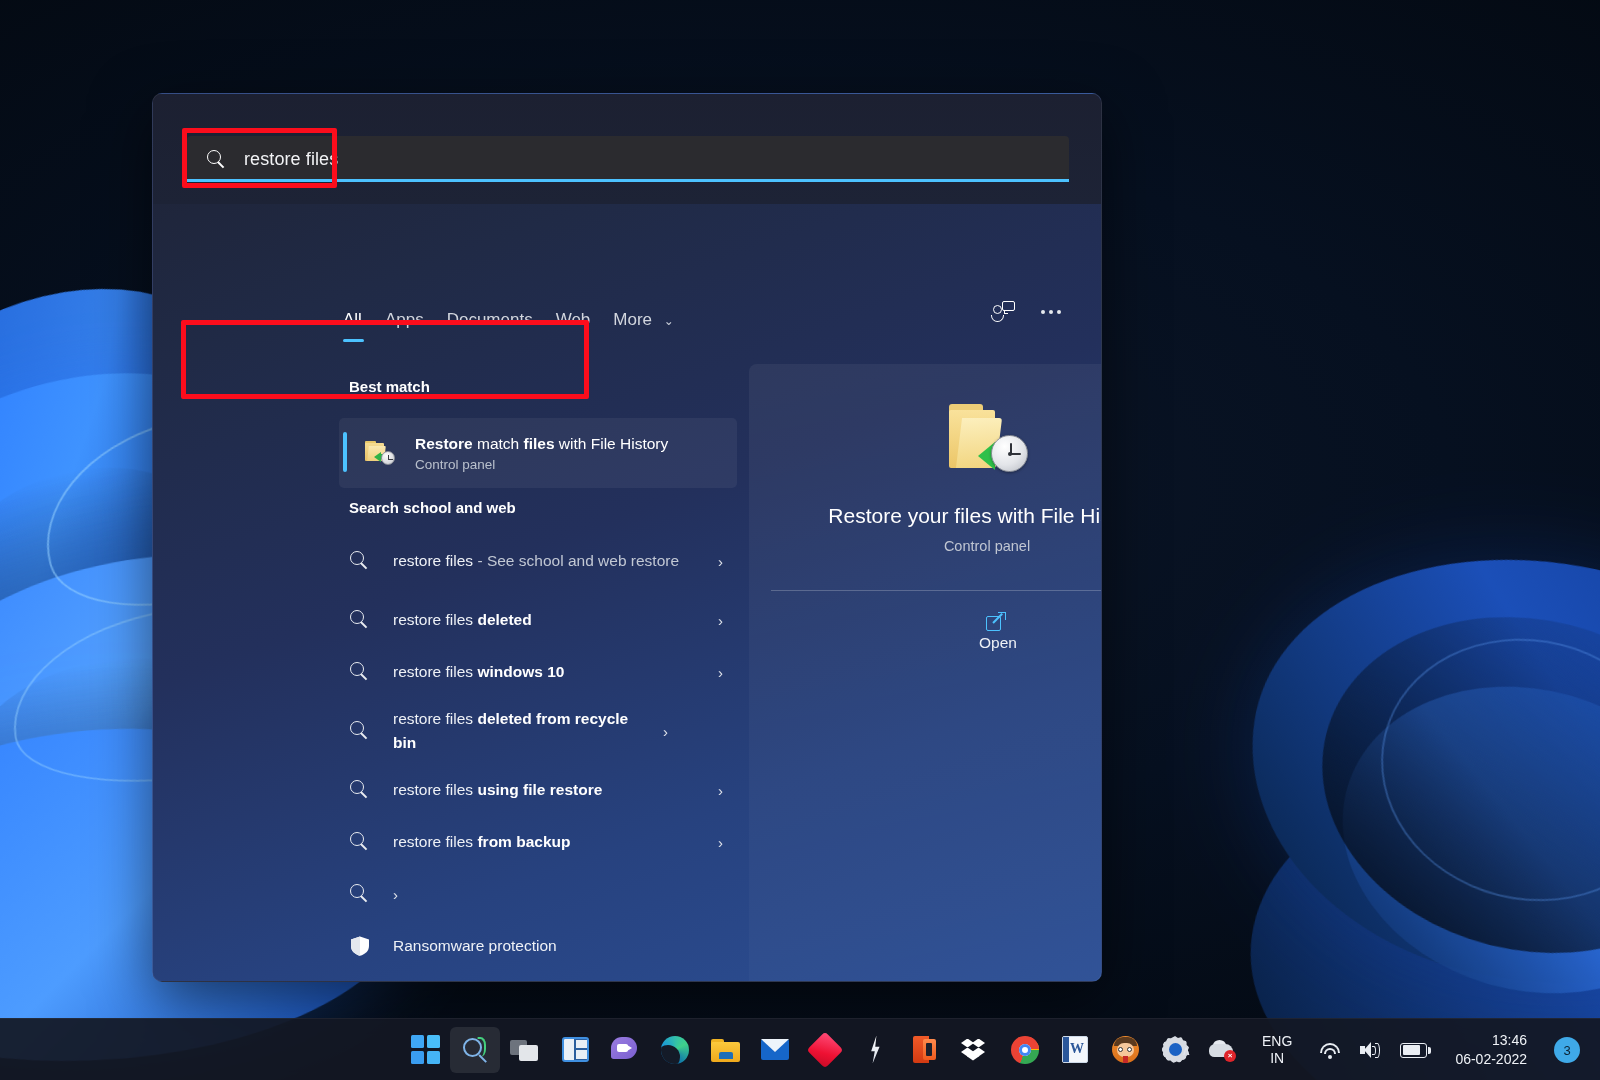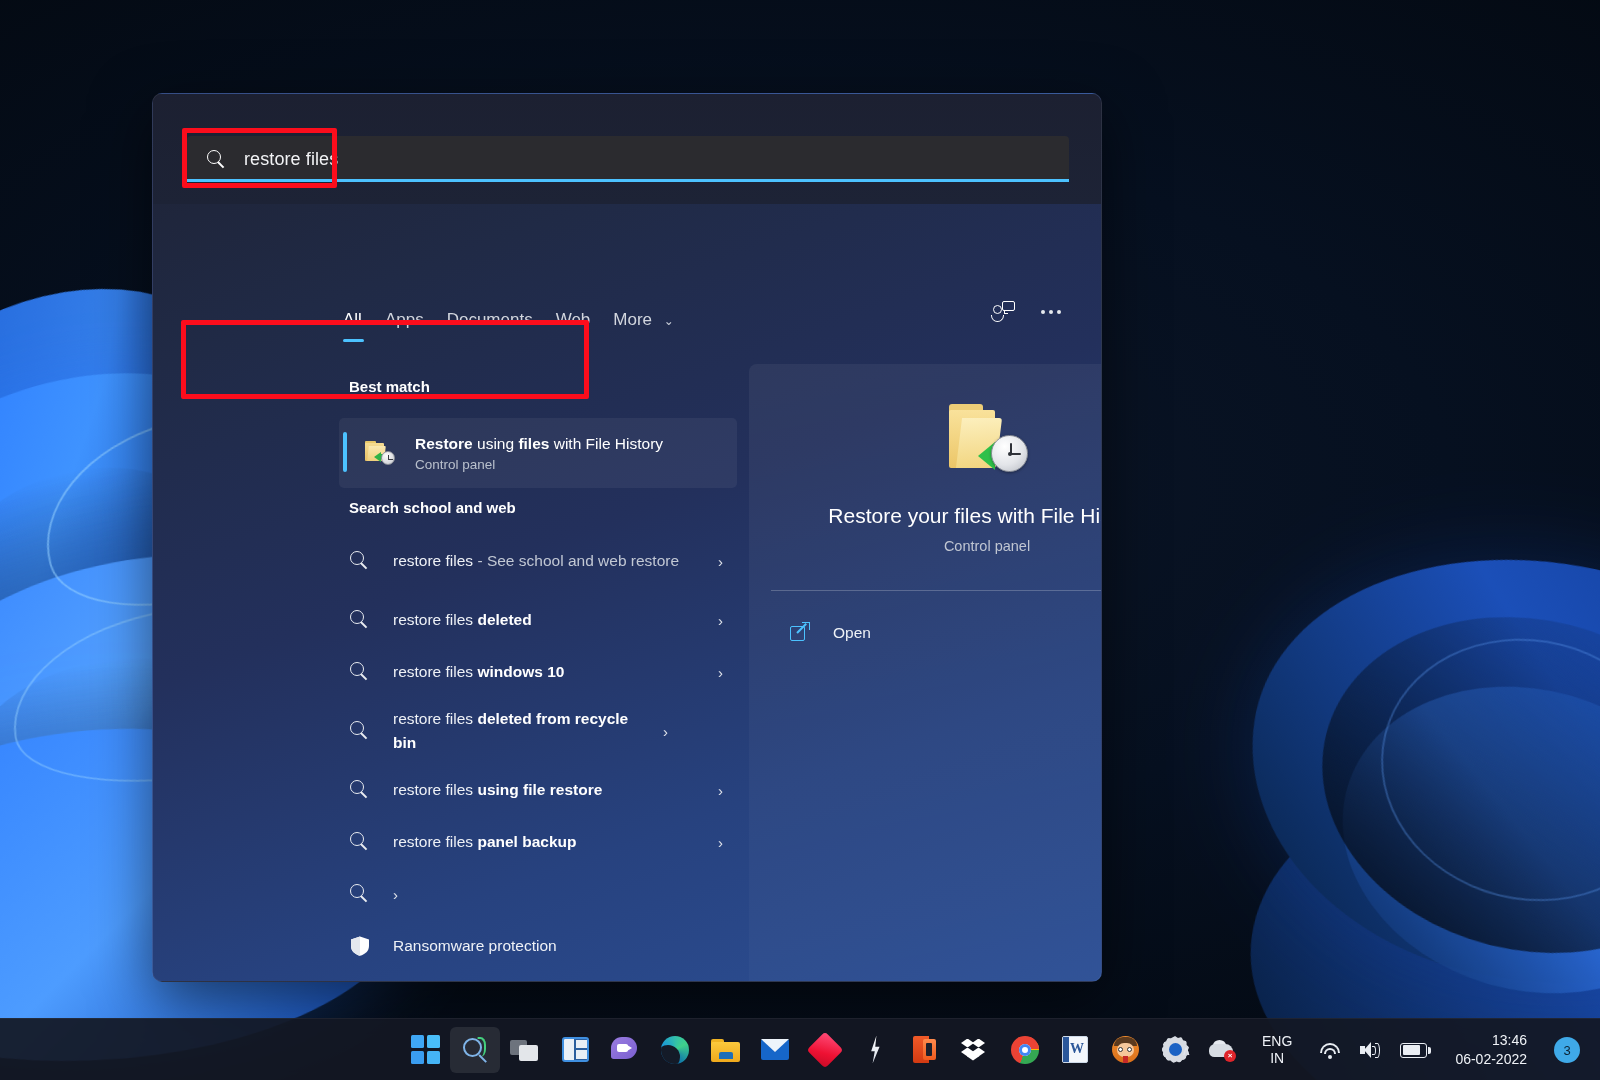--- a/index.html
+++ b/index.html
@@ -201,21 +201,21 @@
   .bigfolder .clock .ctr { position:absolute; left:16px; top:16px; width:4px; height:4px;
     background:#2f3238; border-radius:50%; }
 
   #preview-title { position:absolute; left:0; right:0; top:140px; text-align:center;
     color:#ffffff; font-size:21px; }
   #preview-sub { position:absolute; left:0; right:0; top:174px; text-align:center;
     color:#c0c6d2; font-size:14.5px; }
   #preview-divider { position:absolute; left:22px; right:22px; top:226px; height:1px;
     background:rgba(255,255,255,.22); }
   #open-action { position:absolute; left:22px; top:248px; right:22px; height:42px;
-    display:flex; align-items:center; border-radius:4px; cursor:pointer; }
+    display:flex; align-items:center; border-radius:4px; cursor:pointer;flex-direction:column; }
   .ext-ic { width:22px; height:22px; margin-left:18px; flex:none; position:relative; }
   .ext-ic .bx { position:absolute; left:1px; top:4px; width:15px; height:15px;
     border:1.9px solid #4cc2ff; border-radius:2px; }
   .ext-ic .ar { position:absolute; left:8px; top:1px; width:12px; height:12px; }
   .ext-ic .ar:before { content:""; position:absolute; left:0; top:9px; width:13px; height:1.9px;
     background:#4cc2ff; transform:rotate(-45deg); transform-origin:left center; }
   .ext-ic .ar:after { content:""; position:absolute; right:-1px; top:-1px; width:7px; height:7px;
     border-top:1.9px solid #4cc2ff; border-right:1.9px solid #4cc2ff; }
   #open-label { color:#eef1f6; font-size:15.5px; margin-left:22px; }
 
@@ -472,21 +472,21 @@
           <span class="tabf"></span>
             <span class="back"></span>
             <span class="front"></span>
           <span class="arrow"></span>
             <span class="arrow2"></span>
             <span class="clock"></span>
         </span>
       </span>
       <span class="bm-text">
         <div class="bm-title">
-          <b>Restore</b><span> using </span><b>files</b><span> with File History</span>
+          <b>Restore</b><span> match </span><b>files</b><span> with File History</span>
         </div>
         <div class="bm-sub">Control panel</div>
       </span>
     </div>
 
     <div class="sec-head" style="padding-top:92px">Search school and web</div>
 
     <div class="sug-row" style="min-height:66px">
       <span class="sug-ic">
           <i></i>
@@ -541,21 +541,21 @@
       </span>
       <span class="chev-r">›</span>
     </div>
 
     <div class="sug-row">
       <span class="sug-ic">
           <i></i>
           <b></b>
         </span>
       <span class="sug-label">
-        <span>restore files</span><b> panel backup</b>
+        <span>restore files</span><b> from backup</b>
       </span>
       <span class="chev-r">›</span>
     </div>
 
     <div class="sug-row">
       <span class="sug-ic">
           <i></i>
           <b></b>
         </span>
       <span class="chev-r">›</span>

